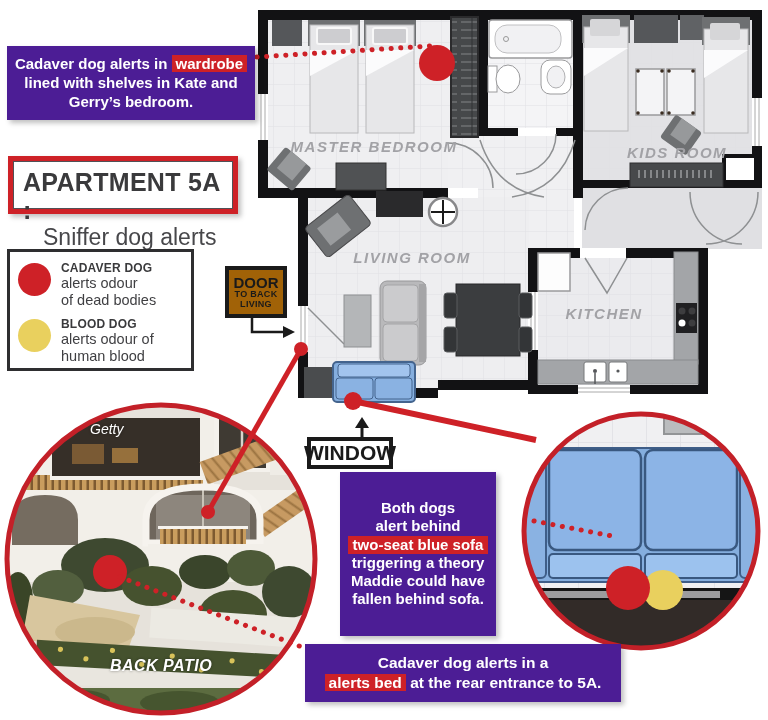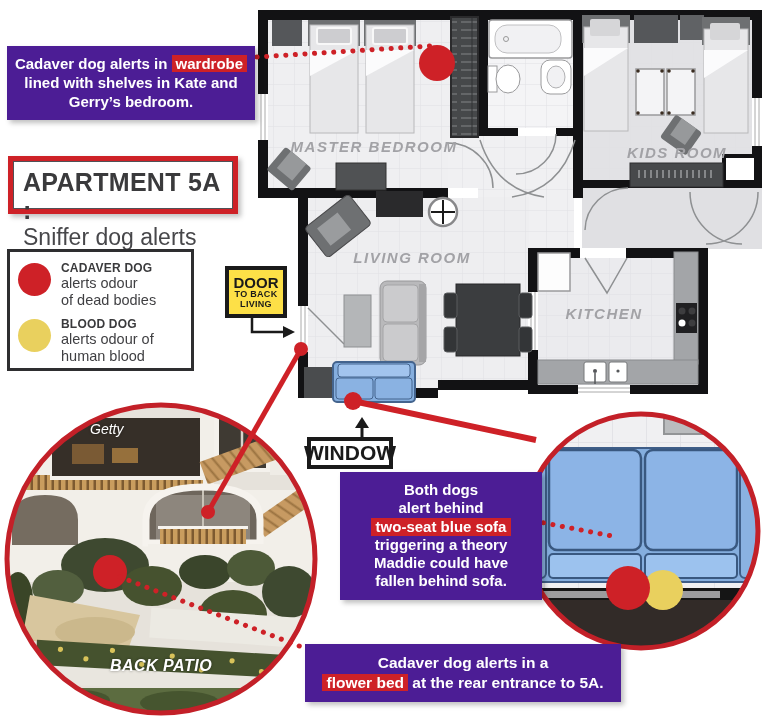--- a/index.html
+++ b/index.html
@@ -9,37 +9,37 @@
   .abs{position:absolute;box-sizing:border-box;z-index:2;}
   .callout-dark{background:#4c1d95;color:#fff;font-weight:bold;text-align:center;
                 box-shadow:3px 3px 5px rgba(0,0,0,.25);}
   .hl{background:#ce2127;padding:0 4px;}
   .co-wardrobe{left:7px;top:46px;width:248px;padding:9px 5px;font-size:15px;line-height:1.25;}
   .title-box{left:8px;top:156px;width:230px;height:58px;background:#fff;border:5px solid #ce2127;
              box-shadow:3px 3px 5px rgba(0,0,0,.25);}
   .title-inner{border:1.5px solid #515156;width:100%;height:100%;box-sizing:border-box;
                padding:7px 0 0 9px;}
   .title-l1{font-size:25px;font-weight:bold;color:#3a3a3c;letter-spacing:.3px;line-height:1.1;}
-  .title-l2{font-size:23px;font-weight:normal;color:#47474a;line-height:1.15;}
+  .title-l2{font-size:23px;font-weight:normal;color:#47474a;line-height:1.15;margin-left:20px;}
   .legend{left:7px;top:249px;width:187px;height:122px;background:#fff;border:3px solid #2e2e30;
           padding:9px 8px;display:flex;flex-direction:column;gap:9px;}
   .legend-row{display:flex;align-items:flex-start;}
   .dot{width:33px;height:33px;border-radius:50%;flex:0 0 auto;margin-top:2px;}
   .dot-red{background:#ce2127;} .dot-yellow{background:#e9d05e;}
   .legend-text{margin-left:10px;color:#3a3a3c;}
   .legend-name{font-size:12px;font-weight:bold;letter-spacing:.2px;}
   .legend-desc{font-size:14.5px;line-height:1.15;color:#3f3f42;}
-  .door-box{left:225px;top:266px;width:62px;height:52px;background:#fde047;border:4px solid #1a1a1a;
+  .door-box{left:225px;top:266px;width:62px;height:52px;background:#a16207;border:4px solid #1a1a1a;
             display:flex;flex-direction:column;align-items:center;justify-content:center;
             color:#1a1a1a;font-weight:bold;line-height:1.05;}
   .door-l1{font-size:15px;} .door-l2{font-size:9px;letter-spacing:.3px;}
   .window-box{left:307px;top:437px;width:86px;height:32px;background:#fff;border:4px solid #1a1a1a;
               display:flex;align-items:center;justify-content:center;color:#1a1a1a;
               font-weight:bold;font-size:21px;}
-  .co-sofa{left:340px;top:472px;width:202px;padding:9px 2px;font-size:15px;line-height:1.22;}
+  .co-sofa{left:340px;top:472px;width:156px;padding:27px 2px;font-size:15px;line-height:1.22;}
   .co-sofa .hl{display:inline-block;padding:0 5px;}
   .co-flower{left:305px;top:644px;width:316px;padding:9px 4px;font-size:15.5px;line-height:1.3;}
   .getty{left:90px;top:421px;color:#fff;font-size:14px;font-style:italic;z-index:3;
          text-shadow:0 0 3px rgba(0,0,0,.4);}
   .backpatio{left:94px;top:657px;width:134px;text-align:center;color:#fff;font-size:16px;
              font-style:italic;font-weight:bold;letter-spacing:.5px;z-index:3;
              text-shadow:0 0 3px rgba(0,0,0,.45);}
   .room-label{font-family:"Liberation Sans",sans-serif;font-weight:bold;font-style:italic;
               fill:#a2a2a6;letter-spacing:1.5px;font-size:15px;text-anchor:middle;}
 </style>
@@ -417,19 +417,19 @@
   <div>Both dogs</div>
   <div>alert behind</div>
   <div><span class="hl">two-seat blue sofa</span></div>
   <div>triggering a theory</div>
   <div>Maddie could have</div>
   <div>fallen behind sofa.</div>
 </div>
 
 <div class="abs callout-dark co-flower">
   <div>Cadaver dog alerts in a</div>
-  <div><span class="hl">flower bed</span><span> at the rear entrance to 5A.</span></div>
+  <div><span class="hl">alerts bed</span><span> at the rear entrance to 5A.</span></div>
 </div>
 
 <div class="abs getty">Getty</div>
 <div class="abs backpatio">BACK PATIO</div>
 
 </div>
 
 </body></html>

